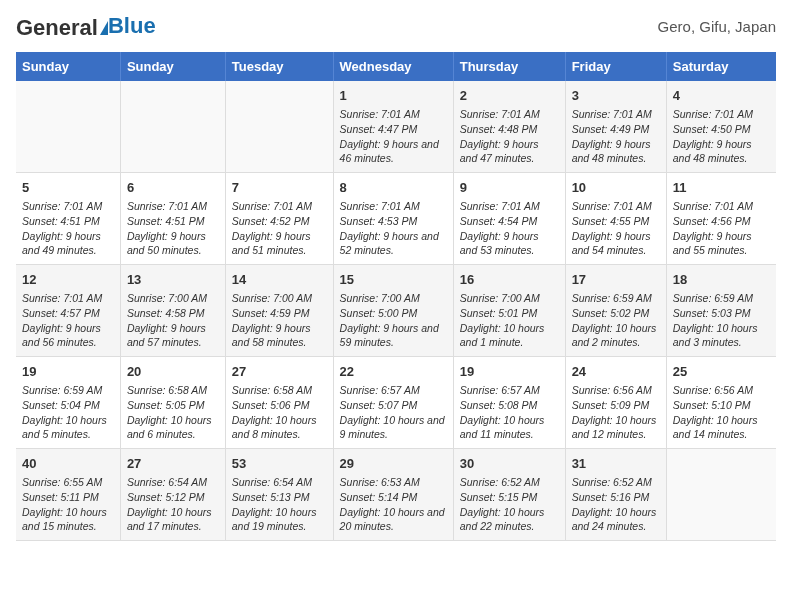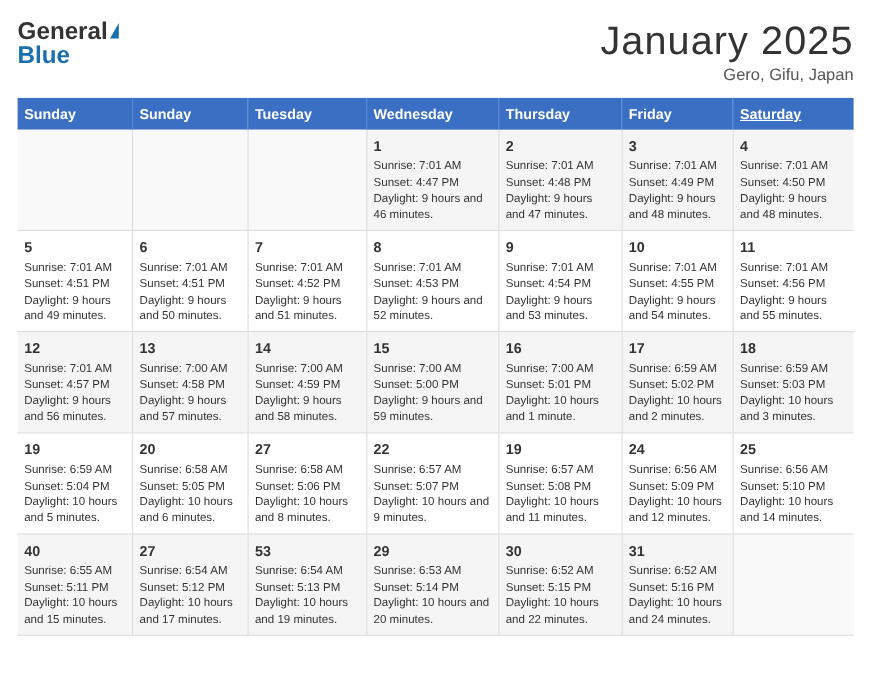--- a/index.html
+++ b/index.html
@@ -11,21 +11,21 @@
       padding: 16px;
     }
     .header {
       display: flex;
       justify-content: space-between;
       align-items: flex-start;
       margin-bottom: 12px;
     }
     .logo {
       display: flex;
-      flex-direction: column;
+      flex-direction: row;
       align-items: flex-start;
     }
     .logo-text {
       font-size: 22px;
       font-weight: bold;
       line-height: 1.1;
     }
     .logo-general { color: #333; }
     .logo-blue { color: #1a6faf; }
     .logo-triangle {
@@ -61,21 +61,21 @@
       color: #fff;
       padding-left: 16px;
     }
     thead th {
       padding: 7px 6px;
       text-align: left;
       font-size: 13px;
       font-weight: 600;
       border-right: 1px solid #5585d4;
     }
-    thead th:last-child { border-right: none; text-decoration: underline; }
+    thead th:last-child { border-right: none; }
     tbody tr {
       vertical-align: top;
     }
     tbody tr:nth-child(odd) { background: #f5f5f5; }
     tbody tr:nth-child(even) { background: #fff; }
     tbody td {
       padding: 6px 6px;
       border-right: 1px solid #ddd;
       border-bottom: 1px solid #ddd;
       min-height: 80px;
@@ -86,38 +86,38 @@
     tbody td:last-child { border-right: none; }
     .day-num {
       font-size: 13px;
       font-weight: 600;
       display: block;
       margin-bottom: 2px;
     }
     .day-info {
       font-size: 10.5px;
       color: #333;
+      font-style: italic;
     }
     .empty { background: #f9f9f9; }
   </style>
 </head>
 <body>
 
 <div class="header">
   <div class="logo">
     <div style="display:flex;align-items:center;">
       <span class="logo-text logo-general">General</span>
       <span class="logo-triangle"></span>
     </div>
     <div style="display:flex;align-items:flex-start;margin-top:-2px;">
       <span class="logo-text logo-blue">Blue</span>
     </div>
   </div>
   <div class="title-block">
-    <div class="month-title">January 2025</div>
     <div class="location">Gero, Gifu, Japan</div>
   </div>
 </div>
 
 <table>
   <thead>
     <tr>
     <th>Sunday</th>
         <th>Sunday</th>
         <th>Tuesday</th>

